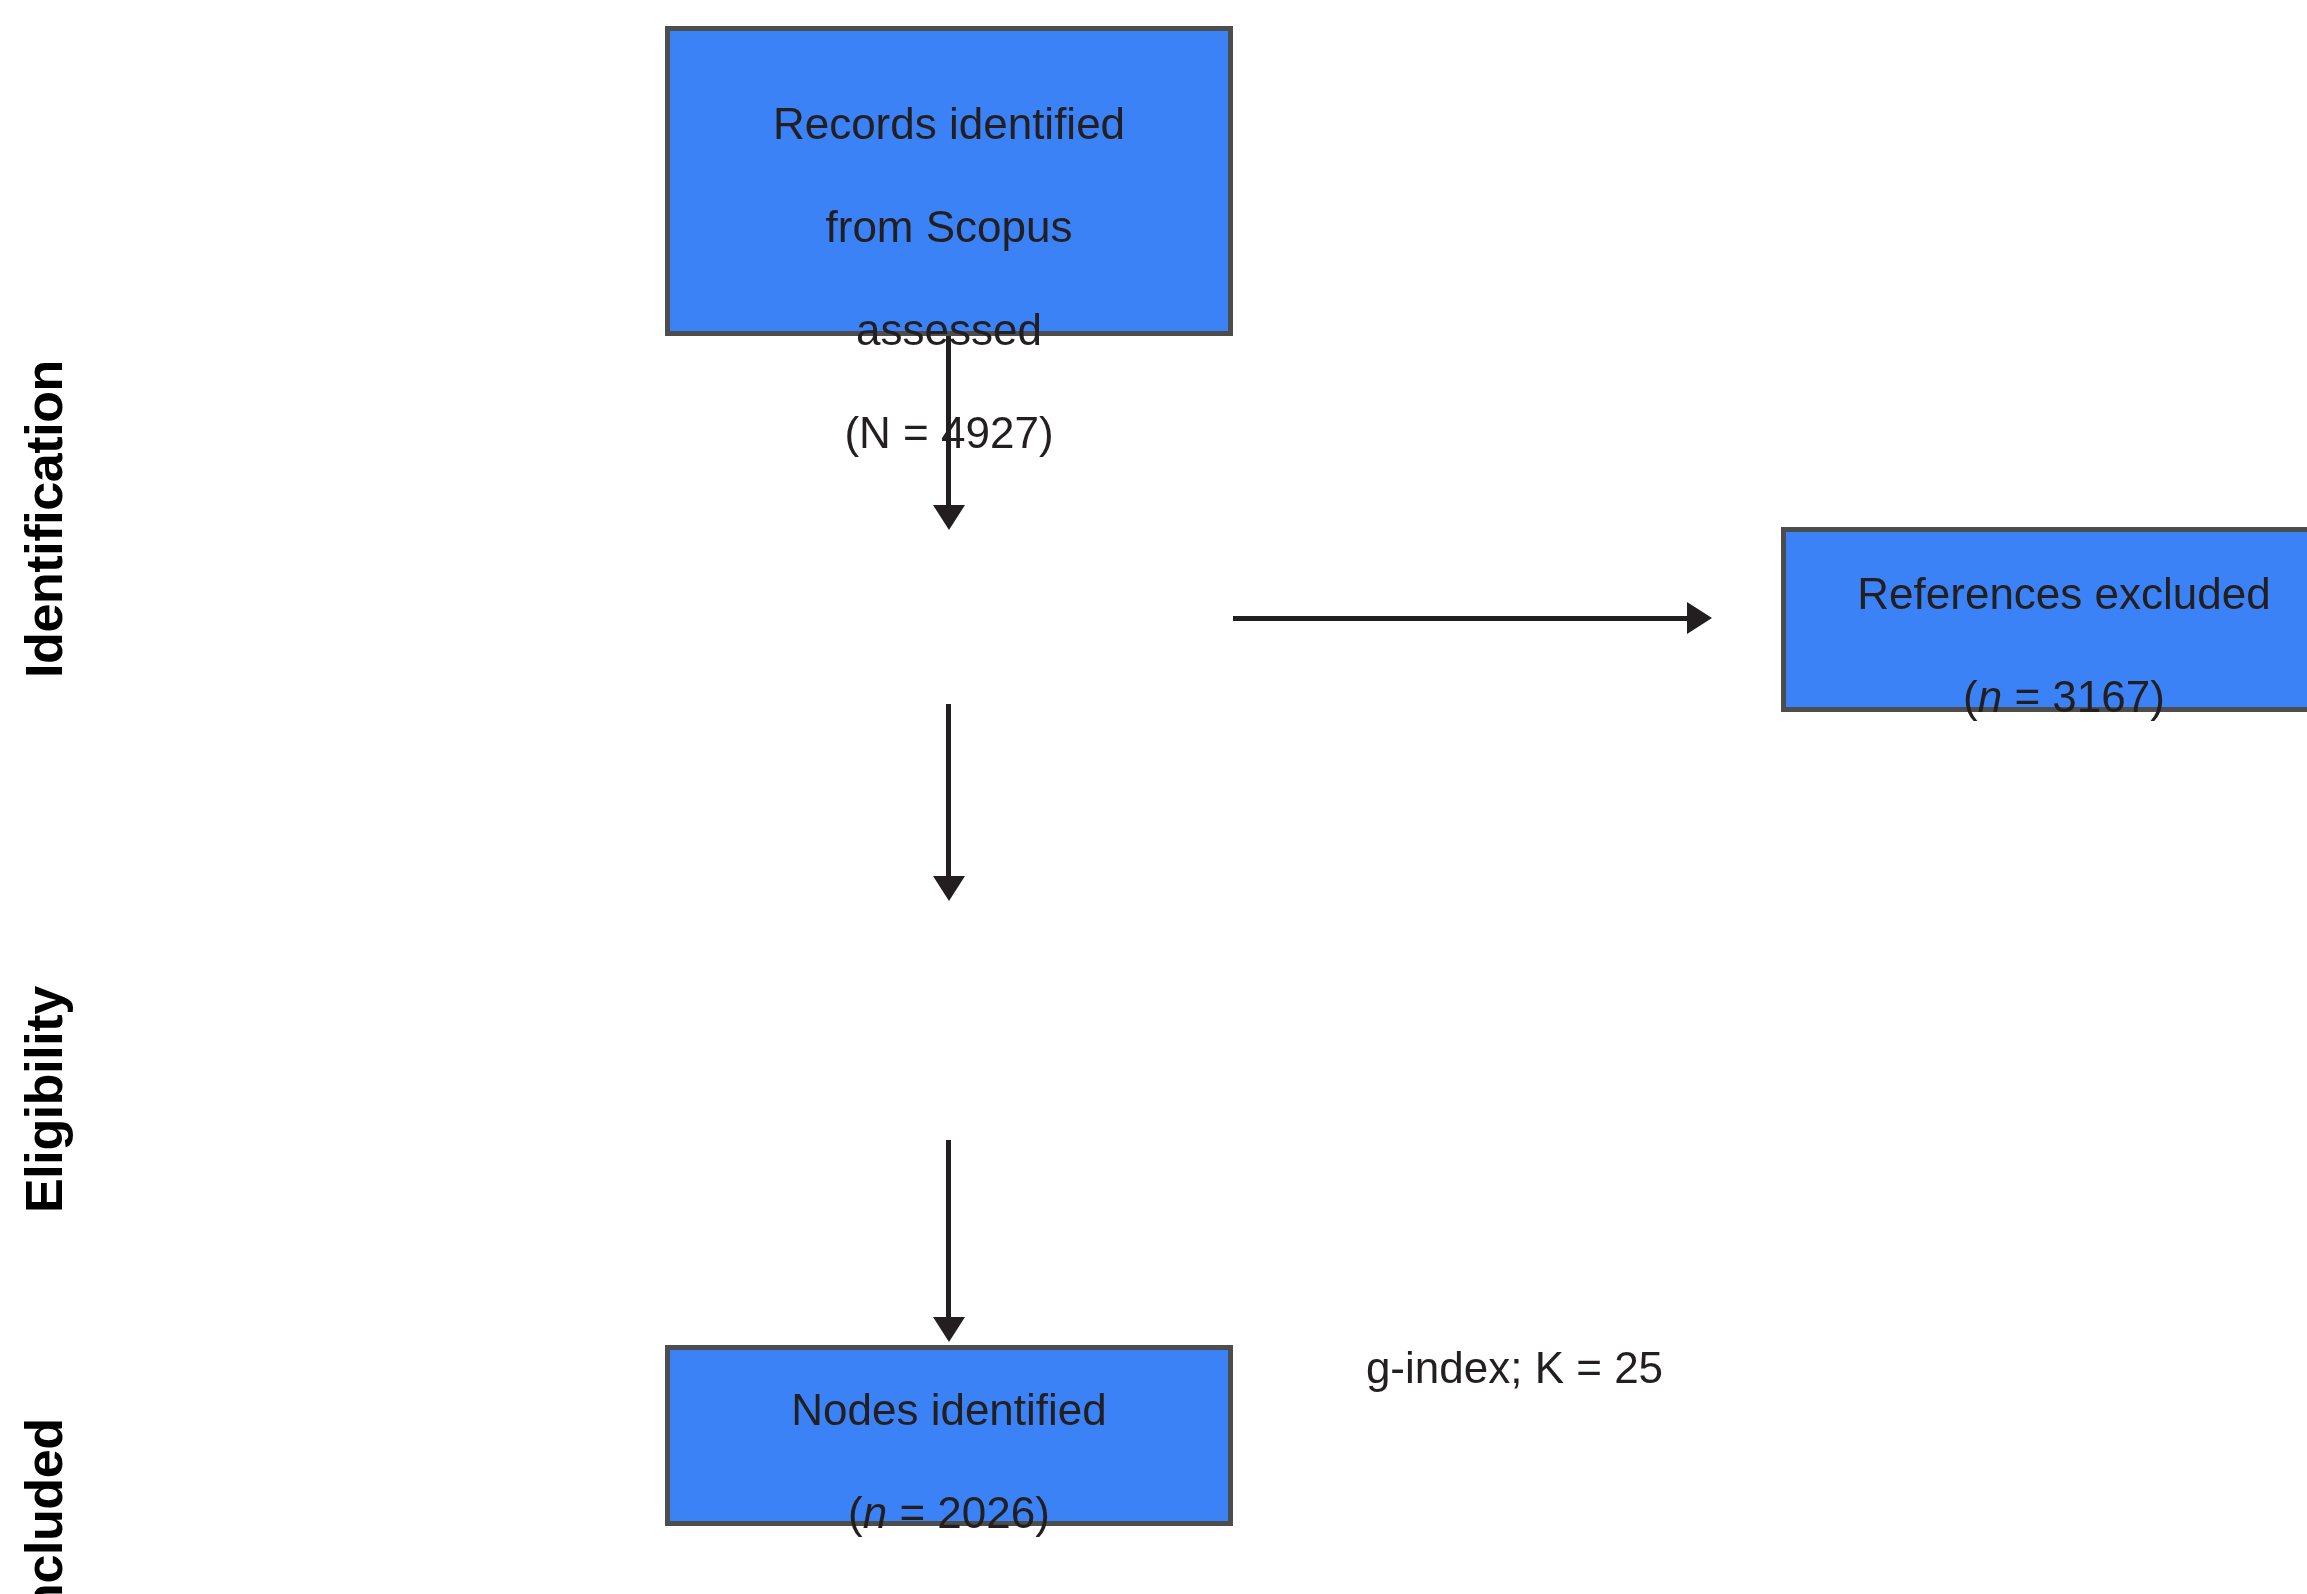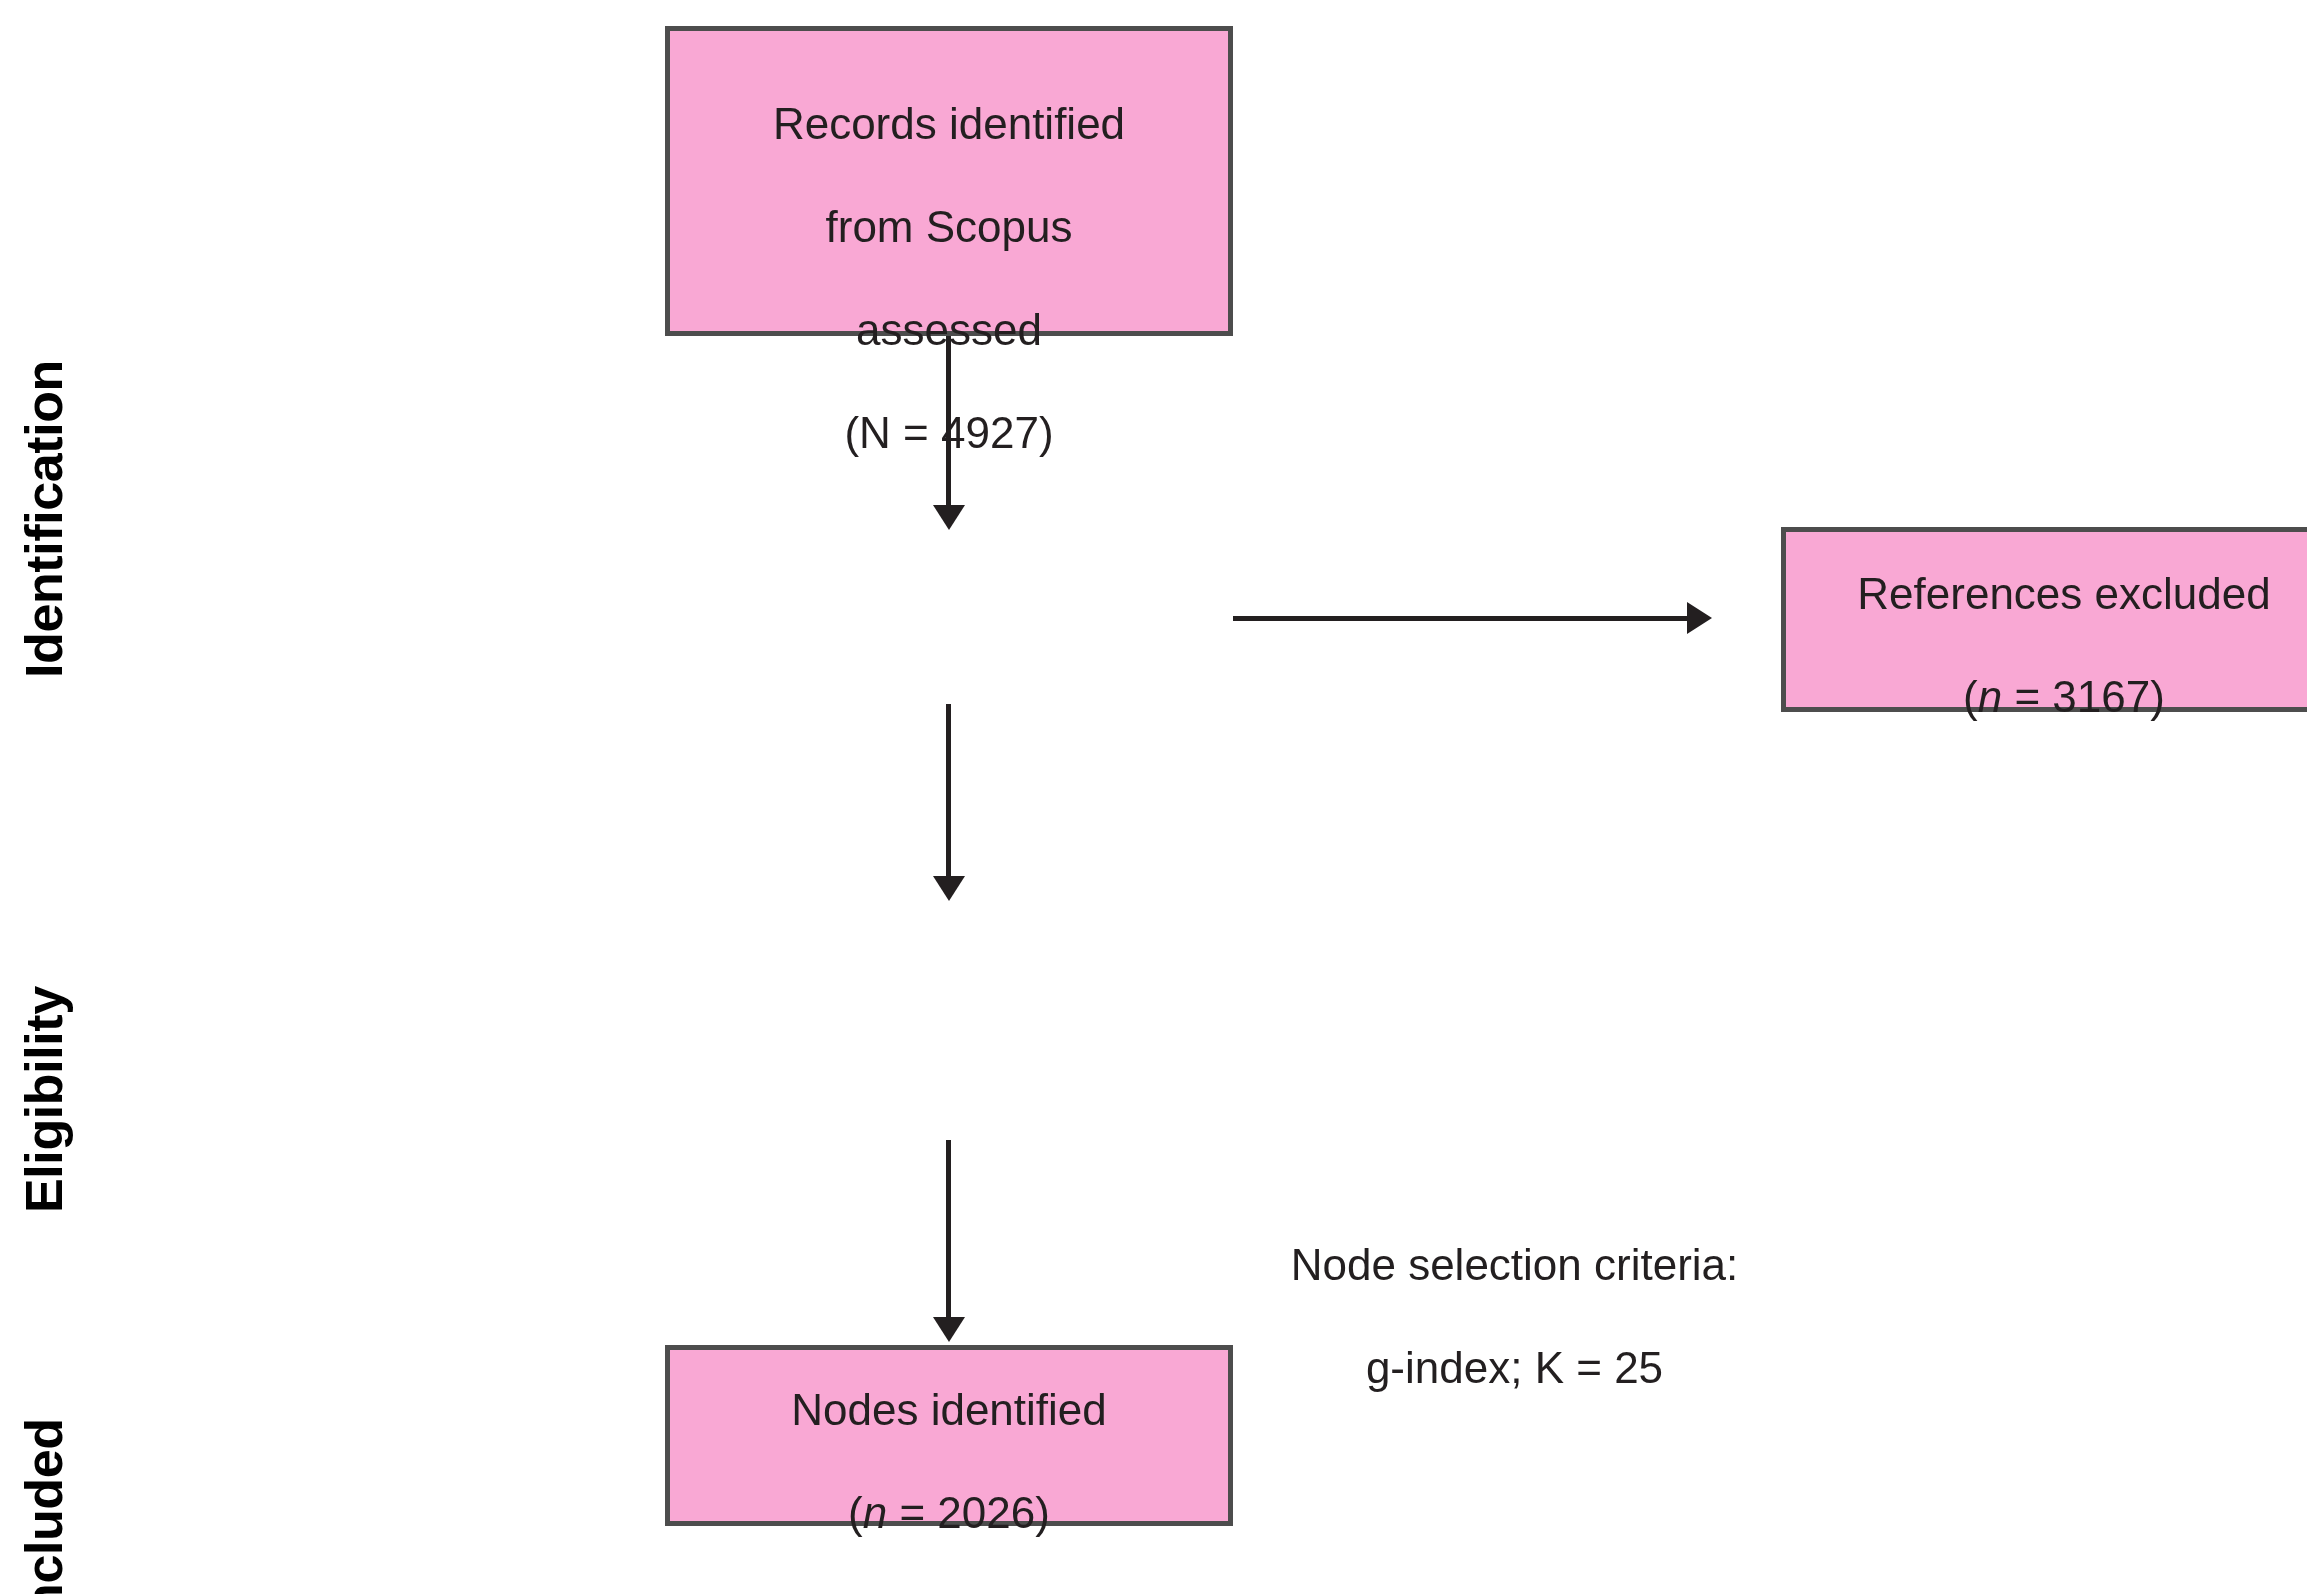--- a/index.html
+++ b/index.html
@@ -28,21 +28,21 @@
     white-space: nowrap;
     transform-origin: left bottom;
     transform: rotate(-90deg);
     letter-spacing: -0.4px;
   }
 
   
   .flow-box {
     position: absolute;
     box-sizing: border-box;
-    background: #f9a8d4;
+    background: #3b82f6;
     border: 5.1px solid #4d4d4d;
     display: flex;
     align-items: center;
     justify-content: center;
   }
   .flow-box .box-text {
     font-family: "Liberation Sans", sans-serif;
     font-size: 44px;
     line-height: 1.17;
     text-align: center;
@@ -130,21 +130,21 @@
   </div>
 
   <div class="conn-v" style="left: 946px; top: 704px; height: 175px;"></div>
   <div class="arrow-down" style="left: 933px; top: 876px;"></div>
 
 
   <div class="conn-v" style="left: 946px; top: 1140px; height: 181px;"></div>
   <div class="arrow-down" style="left: 933px; top: 1317px;"></div>
 
   <div class="annotation" style="left: 1238px; top: 1188px; width: 553px;">
-    <span>Node selection criteria:</span><br>
+    <br>
     <span>g-index; K = 25</span>
   </div>
 
   <div class="flow-box" style="left: 665px; top: 1345px; width: 568px; height: 181px;">
     <div class="box-text">
       <span>Nodes identified</span><br>
       <span>(<em>n</em> = <span>2026</span>)</span>
     </div>
   </div>
 

